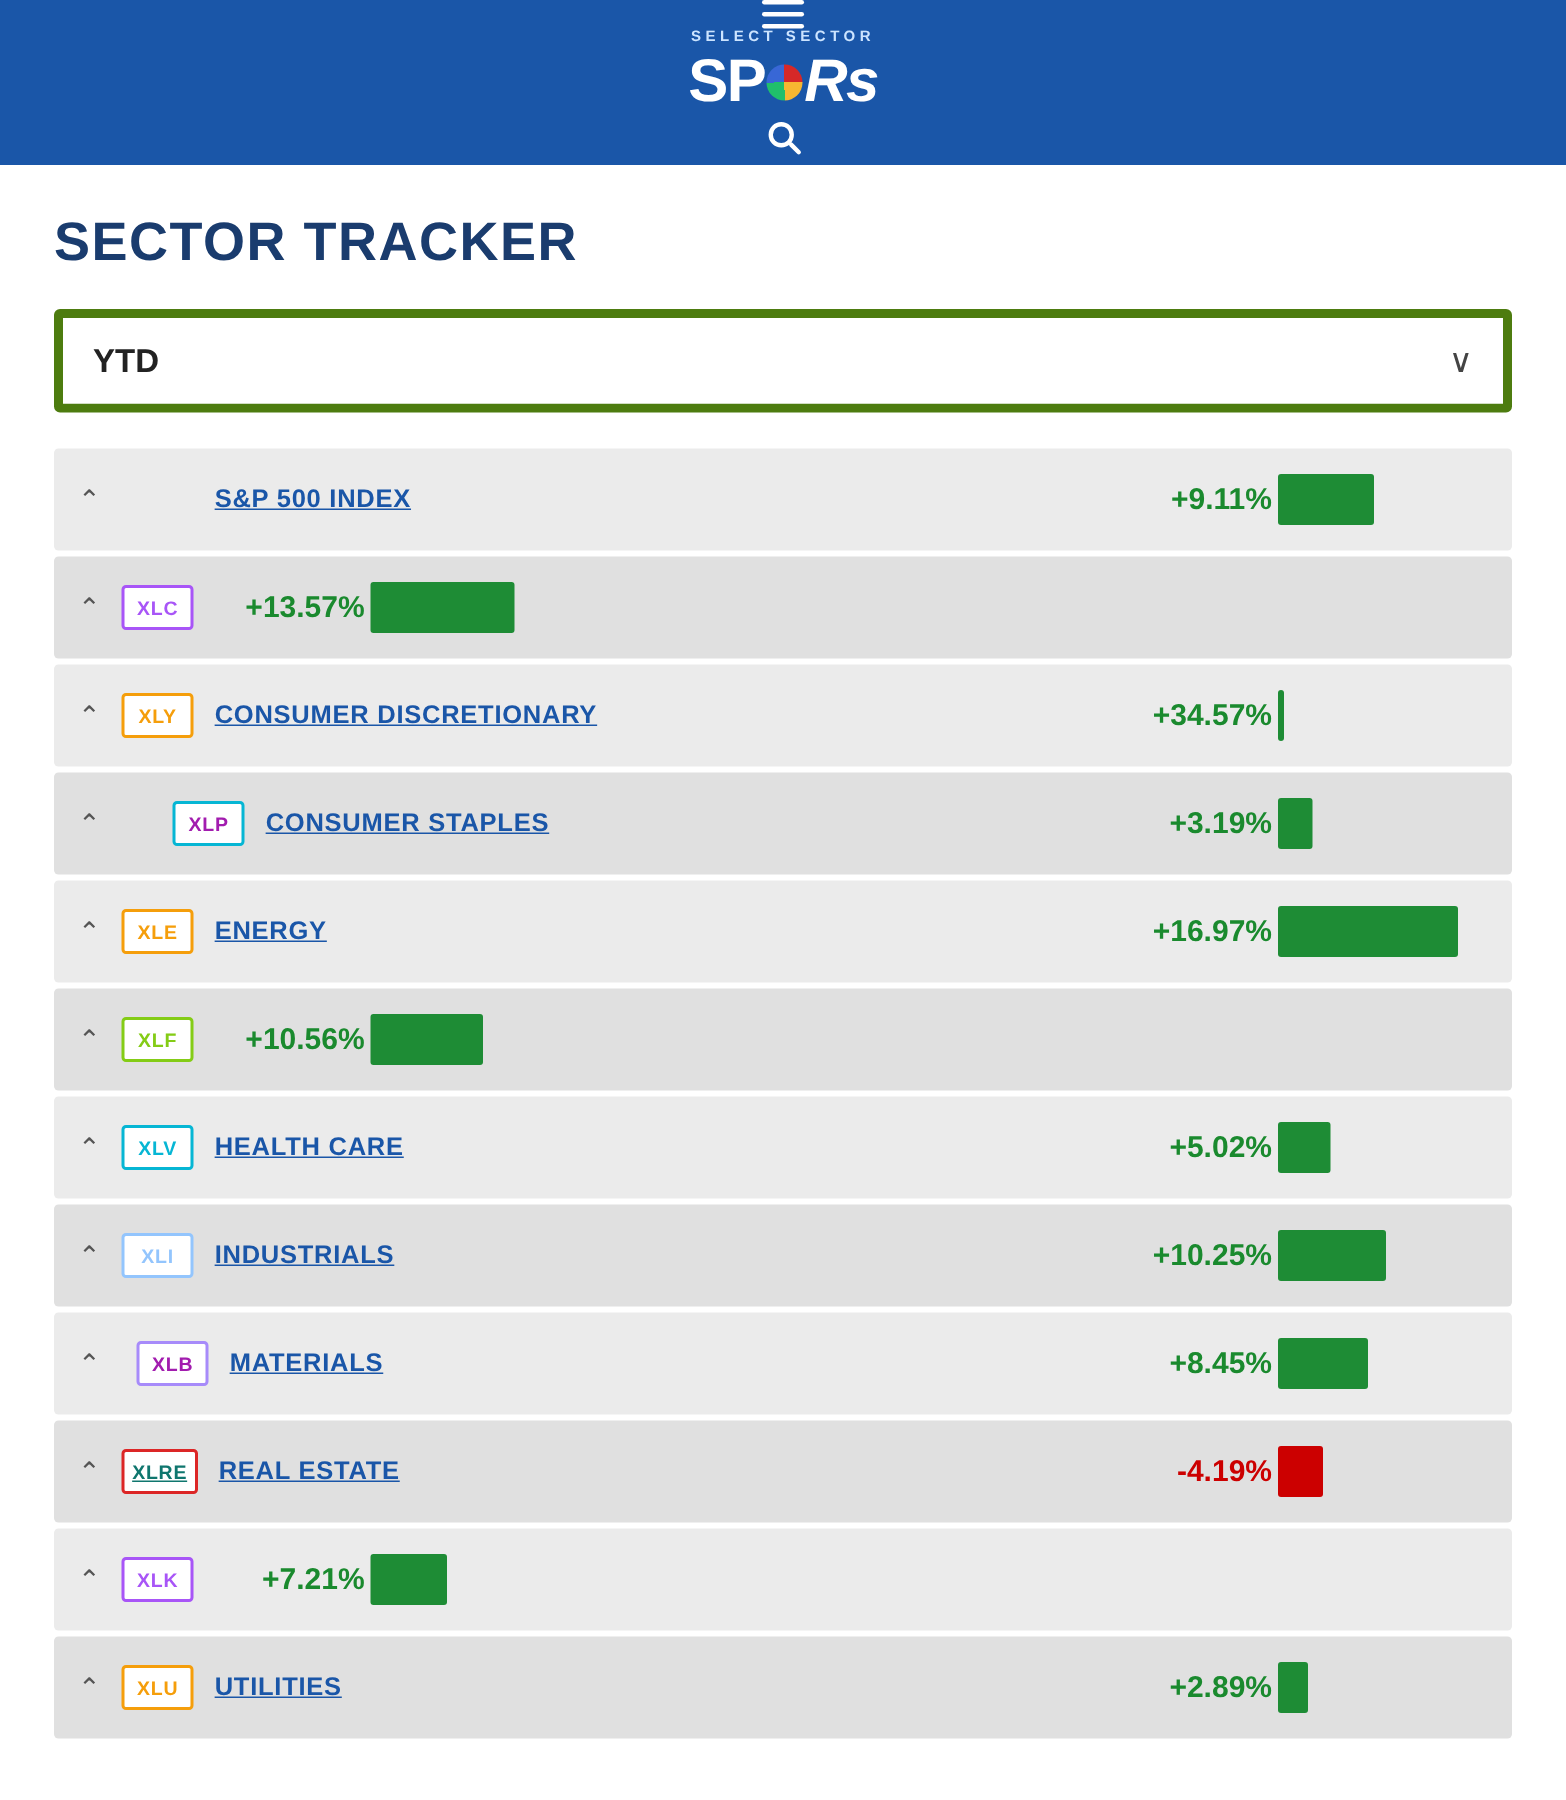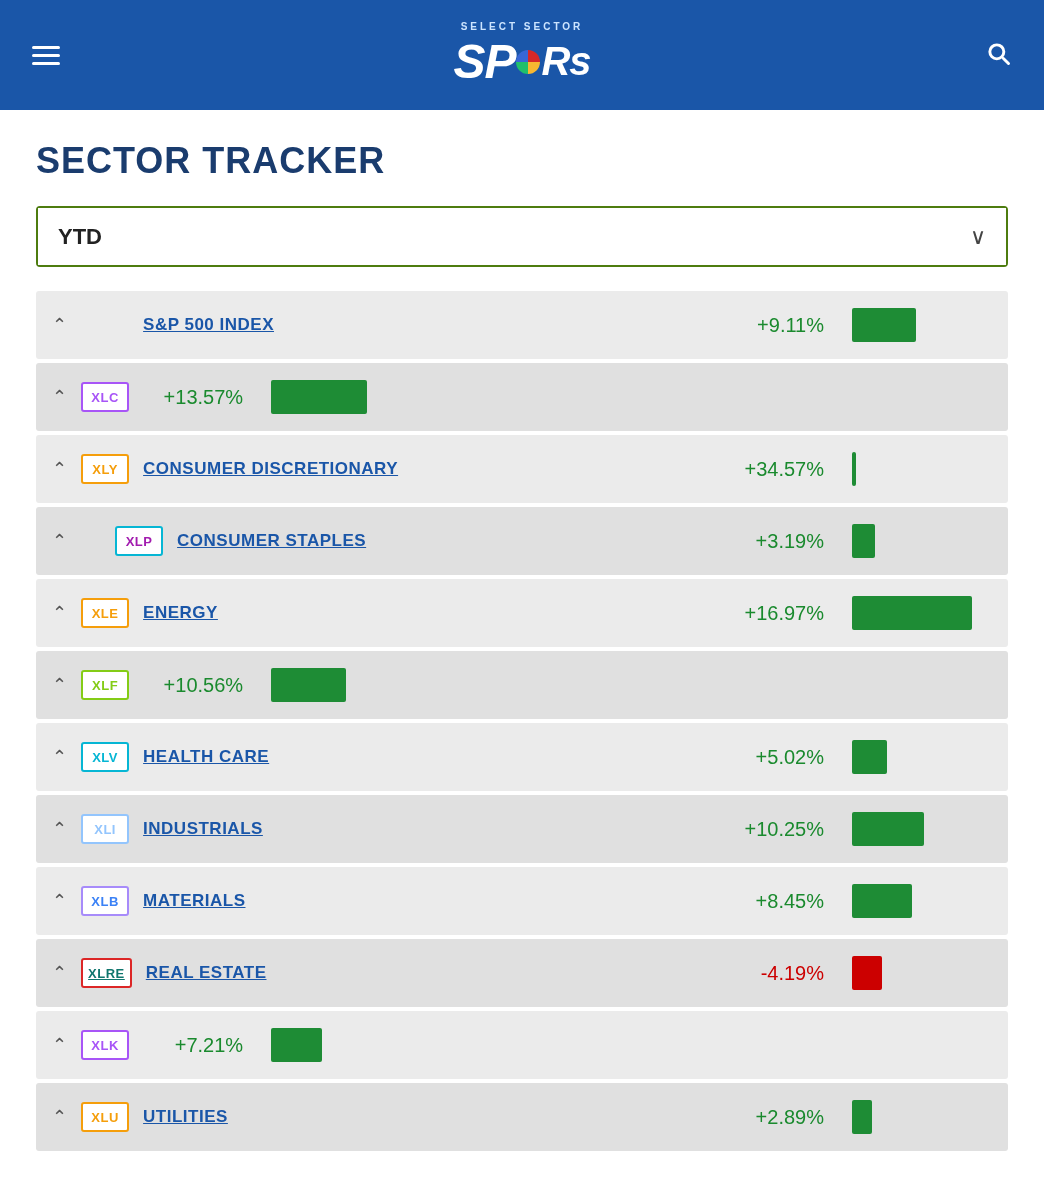--- a/index.html
+++ b/index.html
@@ -11,20 +11,21 @@
     }
 
     
     .header {
       background: #1a56a8;
       height: 110px;
       display: flex;
       align-items: center;
       justify-content: space-between;
       padding: 0 32px;
+      flex-direction: column;
     }
     .header-menu {
       display: flex;
       flex-direction: column;
       gap: 5px;
       cursor: pointer;
     }
     .header-menu span {
       display: block;
       width: 28px;
@@ -44,21 +45,21 @@
       font-size: 36px;
       font-weight: 900;
       color: #1a3c6e;
       letter-spacing: 1px;
       margin-bottom: 24px;
       text-transform: uppercase;
     }
 
     
     .dropdown-container {
-      border: 2px solid #4d7c0f;
+      border: 6px solid #4d7c0f;
       border-radius: 4px;
       margin-bottom: 24px;
       background: white;
     }
     .dropdown-select {
       width: 100%;
       padding: 16px 20px;
       font-size: 22px;
       font-weight: bold;
       color: #222;
@@ -135,24 +136,24 @@
       font-weight: 900;
       color: #1a56a8;
       letter-spacing: 0.5px;
       text-transform: uppercase;
       flex: 1;
       text-decoration: underline;
     }
 
     .sector-pct {
       font-size: 20px;
-      font-weight: 400;
+      font-weight: 700;
       min-width: 100px;
       text-align: right;
-      margin-right: 28px;
+      margin-right: 4px;
     }
     .sector-pct.positive { color: #1a8a2e; }
     .sector-pct.negative { color: #cc0000; }
 
     .bar-container {
       width: 140px;
       height: 34px;
       display: flex;
       align-items: center;
     }
@@ -176,24 +177,23 @@
       text-transform: uppercase;
     }
     .logo-main {
       display: flex;
       align-items: center;
       justify-content: center;
       gap: 0px;
       margin-top: 2px;
     }
     .logo-sp {
-      font-size: 48px;
+      font-size: 40px;
       font-weight: 900;
       color: white;
-      font-style: italic;
       letter-spacing: -1px;
       text-align: right;
     }
     .logo-circle {
       width: 24px;
       height: 24px;
       border-radius: 50%;
       margin: 0 1px;
       background: conic-gradient(
         #d62828 0deg 90deg,
@@ -322,21 +322,21 @@
         <span class="chevron-up">⌃</span>
         <span class="ticker-badge" style="border-color: rgb(147, 197, 253); color: rgb(147, 197, 253);">XLI</span>
         <span class="sector-name">INDUSTRIALS</span>
         <span class="sector-pct positive">+10.25%</span>
         <div class="bar-container">
           <div class="bar positive" style="width: 72px;"></div>
         </div>
       </div>
       <div class="sector-row">
         <span class="chevron-up">⌃</span>
-        <span class="ticker-badge" style="border-color: rgb(167, 139, 250); color: #3b82f6;">XLB</span>
+        <span class="ticker-badge" style="border-color: rgb(167, 139, 250); color: #a21caf; margin-left: 10px;">XLB</span>
         <span class="sector-name">MATERIALS</span>
         <span class="sector-pct positive">+8.45%</span>
         <div class="bar-container">
           <div class="bar positive" style="width: 60px;"></div>
         </div>
       </div>
       <div class="sector-row">
         <span class="chevron-up">⌃</span>
         <span class="ticker-badge" style="border-color: rgb(220, 38, 38); color: #0f766e; text-decoration: underline;">XLRE</span>
         <span class="sector-name">REAL ESTATE</span>

